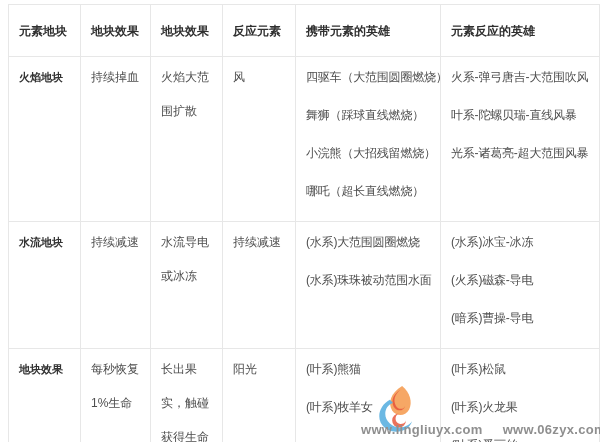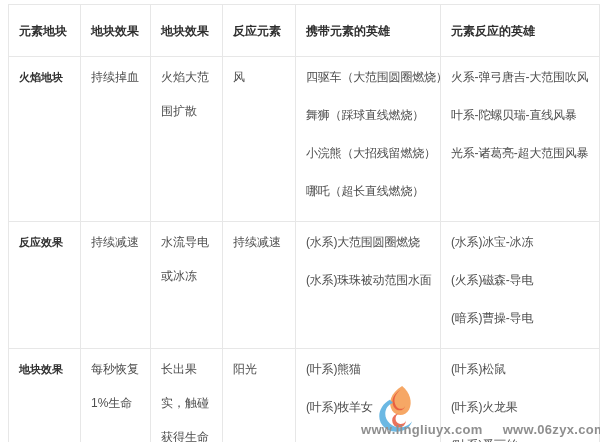--- a/index.html
+++ b/index.html
@@ -92,21 +92,21 @@
       <div class="hero-list">
         <div class="hero-item">火系-弹弓唐吉-大范围吹风</div>
         <div class="hero-item">叶系-陀螺贝瑞-直线风暴</div>
         <div class="hero-item">光系-诸葛亮-超大范围风暴</div>
       </div>
     </td>
   </tr>
 
   <tr style="height:120px">
     <td>
-          <div class="wrap-cell tile-name nowrap">反应效果</div>
+          <div class="wrap-cell tile-name nowrap">水流地块</div>
         </td>
     <td>
           <div class="wrap-cell nowrap">持续减速</div>
         </td>
     <td>
           <div class="wrap-cell tight">水流导电或冰冻</div>
         </td>
     <td>
           <div class="wrap-cell nowrap">持续减速</div>
         </td>

